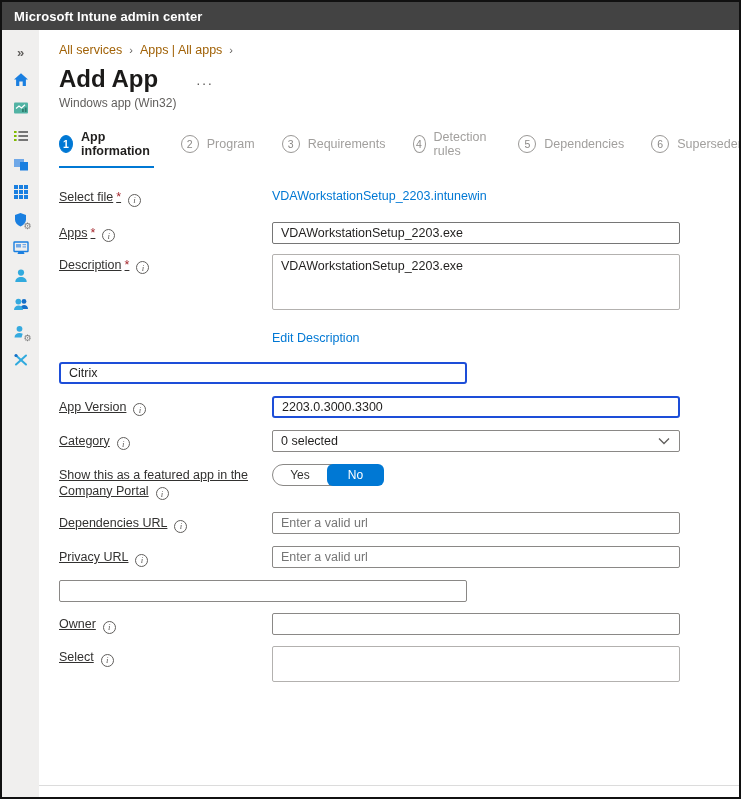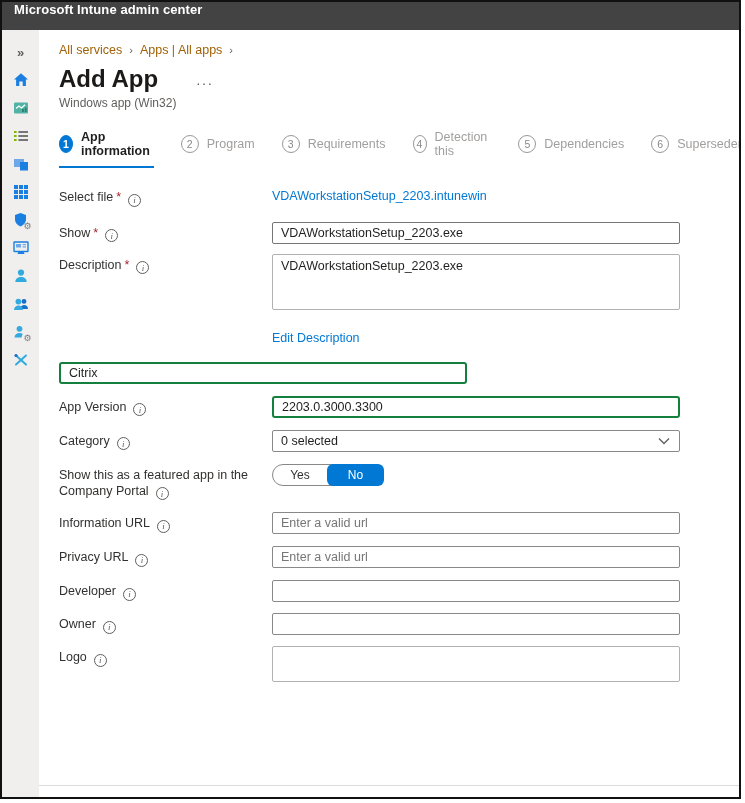--- a/index.html
+++ b/index.html
@@ -7,21 +7,21 @@
   body { font-family:"Liberation Sans", sans-serif; }
 
   .screen{
     position:relative; width:741px; height:799px;
     border:2px solid #111; background:#fff; overflow:hidden;
   }
 
   
   .topbar{
     height:28px; background:#434343; color:#fff;
-    display:flex; align-items:flex-start; padding-left:12px;
+    display:flex; align-items:center; padding-left:12px;
     font-size:13px; font-weight:700; letter-spacing:.1px;
   }
 
   .main{ display:flex; height:771px; }
 
   
   .sidebar{
     width:37px; background:#f0efee; height:100%;
     display:flex; flex-direction:column; align-items:center;
     padding-top:8px; flex-shrink:0;
@@ -59,35 +59,35 @@
     border:1px solid #9a9896; color:#8a8886; background:#fff;
   }
   .tab-label{ font-size:12.5px; color:#a19f9d; }
   .tab.active{ border-bottom-color:#0078d4; }
   .tab.active .tab-num{ background:#0078d4; border-color:#0078d4; color:#fff; font-weight:700; }
   .tab.active .tab-label{ color:#201f1e; font-weight:700; }
 
   
   .form{ margin-top:18px; }
   .row{ display:flex; align-items:flex-start; }
-  .label-col{ width:213px; padding-right:12px; padding-top:3px; font-size:12.5px; color:#323130; line-height:16px; }
+  .label-col{ width:213px; padding-right:12px; padding-top:3px; font-size:12.5px; color:#323130; line-height:16px;text-decoration:underline; }
   .req{ color:#a4262c; margin-left:3px; }
   .info-ic{
     display:inline-flex; align-items:center; justify-content:center;
     width:13px; height:13px; border:1px solid #605e5c; border-radius:50%;
     font-size:9px; color:#605e5c; margin-left:7px; vertical-align:-2px; cursor:pointer;
     font-family:"Liberation Serif", serif; font-style:italic;
   }
   .control-col{ width:408px; }
 
   .txt{ width:408px; height:22px; border:1px solid #8a8886; border-radius:2px;
         font-size:12.5px; color:#201f1e; padding:0 8px; font-family:"Liberation Sans",sans-serif; background:#fff; }
   .txt::placeholder{ color:#767676; }
   .txt.name-border{ border-color:#767676; }
-  .txt.purple{ border:2px solid #15803d; border-radius:3px; }
+  .txt.purple{ border:2px solid #1d4ed8; border-radius:3px; }
   textarea.area{ width:408px; border:1px solid #b3b1af; border-radius:2px; resize:none;
         font-size:12.5px; color:#201f1e; padding:4px 8px; font-family:"Liberation Sans",sans-serif; }
   .area-desc{ height:56px; }
   .area-notes{ height:36px; border-color:#8a8886; }
 
   .link{ color:#0078d4; font-size:12.5px; text-decoration:none; cursor:pointer; display:inline-block; }
   .link.pad-top{ padding-top:3px; }
 
   .select-box{
     width:408px; height:22px; border:1px solid #8a8886; border-radius:2px; background:#fff;
@@ -273,21 +273,21 @@
         <div class="tab">
           <span class="tab-num">2</span>
           <span class="tab-label">Program</span>
         </div>
         <div class="tab">
           <span class="tab-num">3</span>
           <span class="tab-label">Requirements</span>
         </div>
         <div class="tab">
           <span class="tab-num">4</span>
-          <span class="tab-label">Detection this</span>
+          <span class="tab-label">Detection rules</span>
         </div>
         <div class="tab">
           <span class="tab-num">5</span>
           <span class="tab-label">Dependencies</span>
         </div>
         <div class="tab">
           <span class="tab-num">6</span>
           <span class="tab-label">Supersedence</span>
         </div>
       </div>
@@ -298,21 +298,21 @@
           <div class="label-col">
             <span>Select file</span><span class="req">*</span><span class="info-ic">i</span>
           </div>
           <div class="control-col">
             <a class="link">VDAWorkstationSetup_2203.intunewin</a>
           </div>
         </div>
 
         <div class="row mb-b">
           <div class="label-col">
-            <span>Show</span><span class="req">*</span><span class="info-ic">i</span>
+            <span>Apps</span><span class="req">*</span><span class="info-ic">i</span>
           </div>
           <div class="control-col">
             <input class="txt name-border" type="text" value="VDAWorkstationSetup_2203.exe" style="">
           </div>
         </div>
 
         <div class="row mb-c">
           <div class="label-col">
             <span>Description</span><span class="req">*</span><span class="info-ic">i</span>
           </div>
@@ -364,57 +364,54 @@
           <div class="control-col">
             <div class="toggle">
               <span class="opt">Yes</span>
               <span class="opt on">No</span>
             </div>
           </div>
         </div>
 
         <div class="row mb-e" style="margin-top:6px;">
           <div class="label-col">
-            <span>Information URL</span><span class="info-ic">i</span>
+            <span>Dependencies URL</span><span class="info-ic">i</span>
           </div>
           <div class="control-col">
             <input class="txt" type="text" placeholder="Enter a valid url" style="">
           </div>
         </div>
 
         <div class="row mb-e">
           <div class="label-col">
             <span>Privacy URL</span><span class="info-ic">i</span>
           </div>
           <div class="control-col">
             <input class="txt" type="text" placeholder="Enter a valid url" style="">
           </div>
         </div>
 
         <div class="row mb-f">
-          <div class="label-col">
-            <span>Developer</span><span class="info-ic">i</span>
-          </div>
           <div class="control-col">
             <input class="txt" type="text" style="">
           </div>
         </div>
 
         <div class="row mb-f">
           <div class="label-col">
             <span>Owner</span><span class="info-ic">i</span>
           </div>
           <div class="control-col">
             <input class="txt" type="text" style="">
           </div>
         </div>
 
         <div class="row mb-g">
           <div class="label-col">
-            <span>Logo</span><span class="info-ic">i</span>
+            <span>Select</span><span class="info-ic">i</span>
           </div>
           <div class="control-col">
             <textarea class="area area-notes" style=""></textarea>
           </div>
         </div>
 
         <div class="row">
         </div>
 
       </div>

